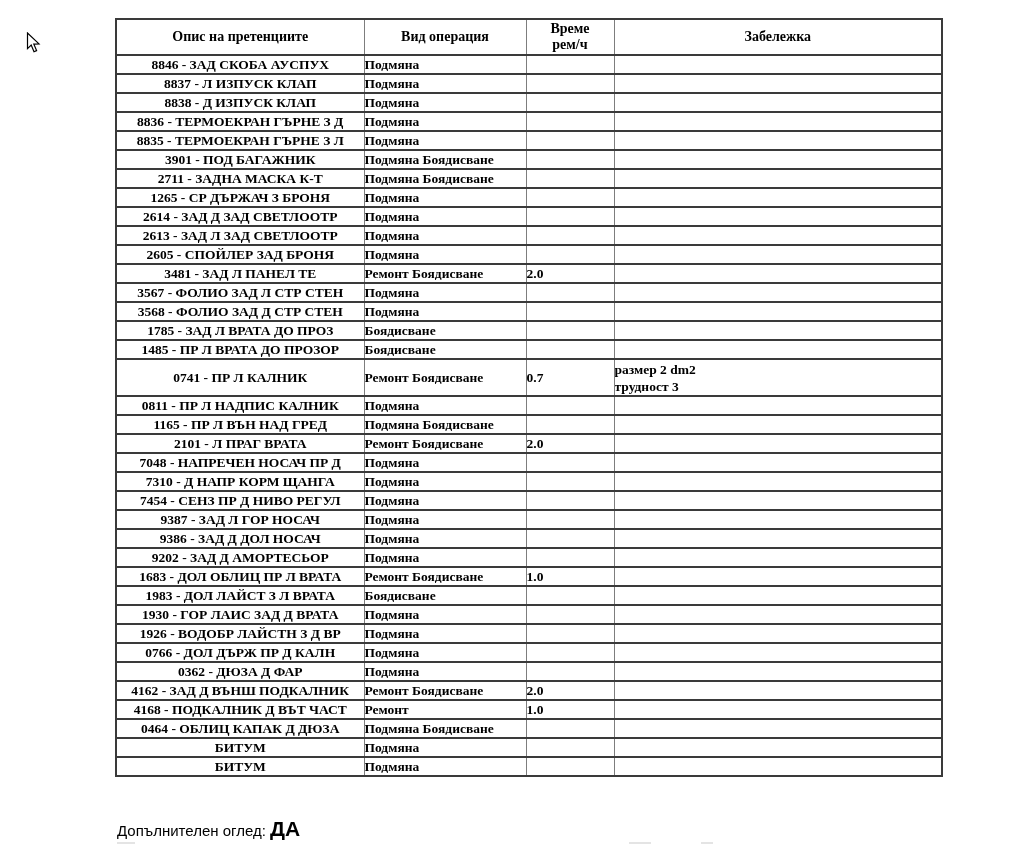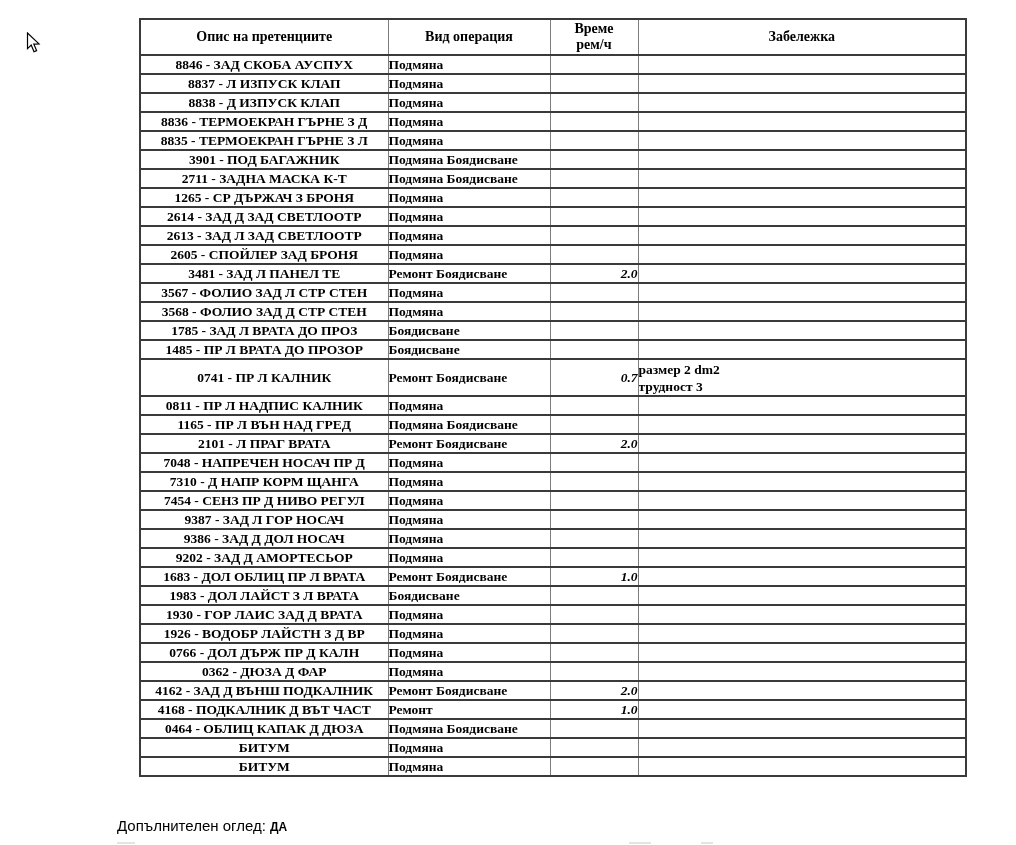--- a/index.html
+++ b/index.html
@@ -21,21 +21,20 @@
     left: 115px;
     top: 18px;
   }
   table.claims {
     border-collapse: collapse;
     table-layout: fixed;
     width: 826px;
     font-family: "Liberation Serif", "DejaVu Serif", serif;
     font-weight: bold;
     color: #000000;
-    margin-left: 24px;
   }
   table.claims th,
   table.claims td {
     border-top: 2px solid #3a3a3a;
     border-bottom: 2px solid #3a3a3a;
     border-left: 1px solid #7d7d7d;
     border-right: 1px solid #7d7d7d;
     padding: 0;
     overflow: hidden;
     vertical-align: middle;
@@ -52,37 +51,37 @@
     line-height: 16px;
   }
   table.claims td {
     height: 17px;
     line-height: 17px;
     font-size: 13.5px;
     white-space: nowrap;
   }
   td.desc-cell  { text-align: center; padding-left: 3px; }
   td.op-cell    { text-align: left; white-space: pre; }
-  td.time-cell  { text-align: right; font-style: italic; }
+  td.time-cell  { text-align: left; }
   td.note-cell  { text-align: left; padding-left: 5px; font-size: 13px; }
   tr.tall td    { height: 35px; }
   tr.tall td.note-cell div { line-height: 17px; }
 
   
   .footer-line {
     position: absolute;
     left: 117px;
     top: 817px;
     font-size: 15px;
     color: #000000;
     font-family: "Liberation Sans", sans-serif;
   }
   .footer-line .value {
     font-weight: bold;
-    font-size: 12px;
+    font-size: 21px;
   }
 
   
   .cropped-remnant {
     position: absolute;
     left: 117px;
     top: 842px;
     width: 600px;
     height: 3px;
     overflow: hidden;

